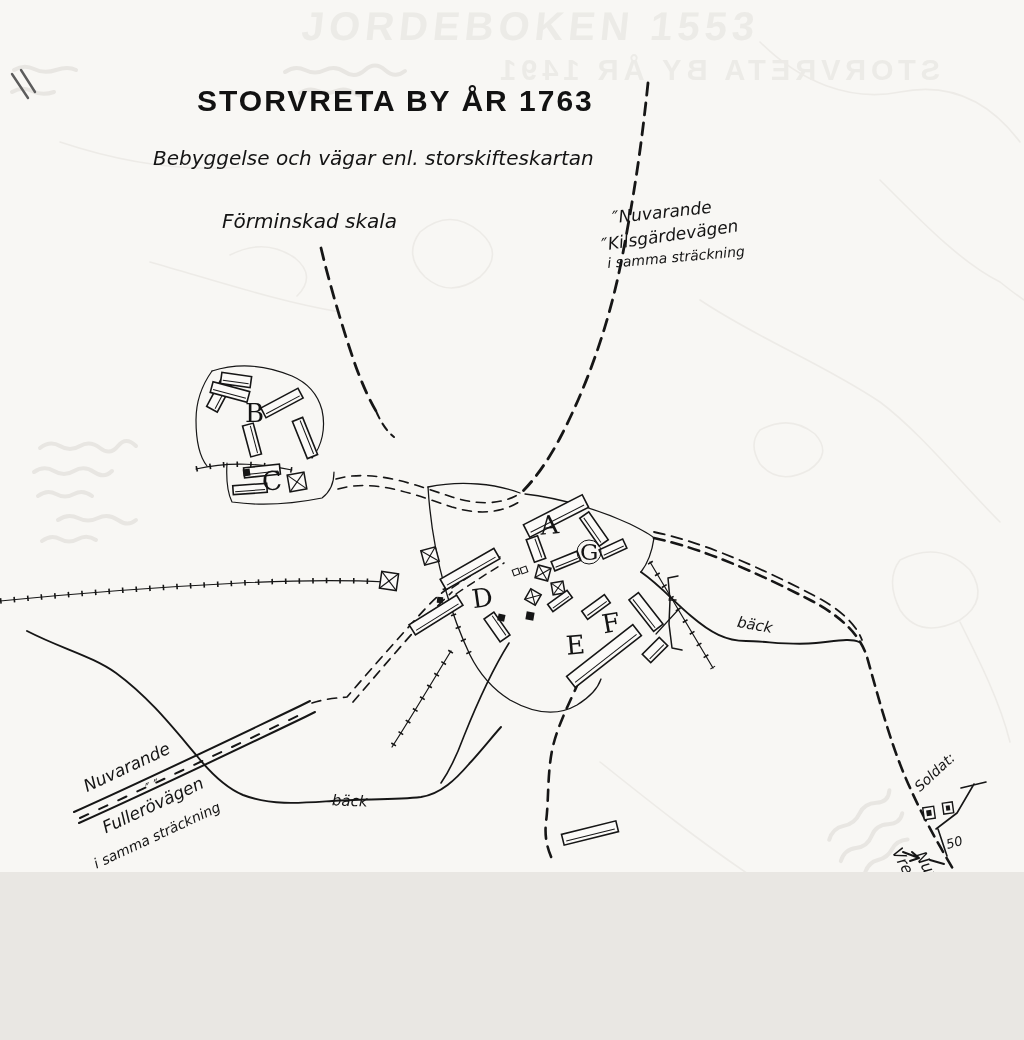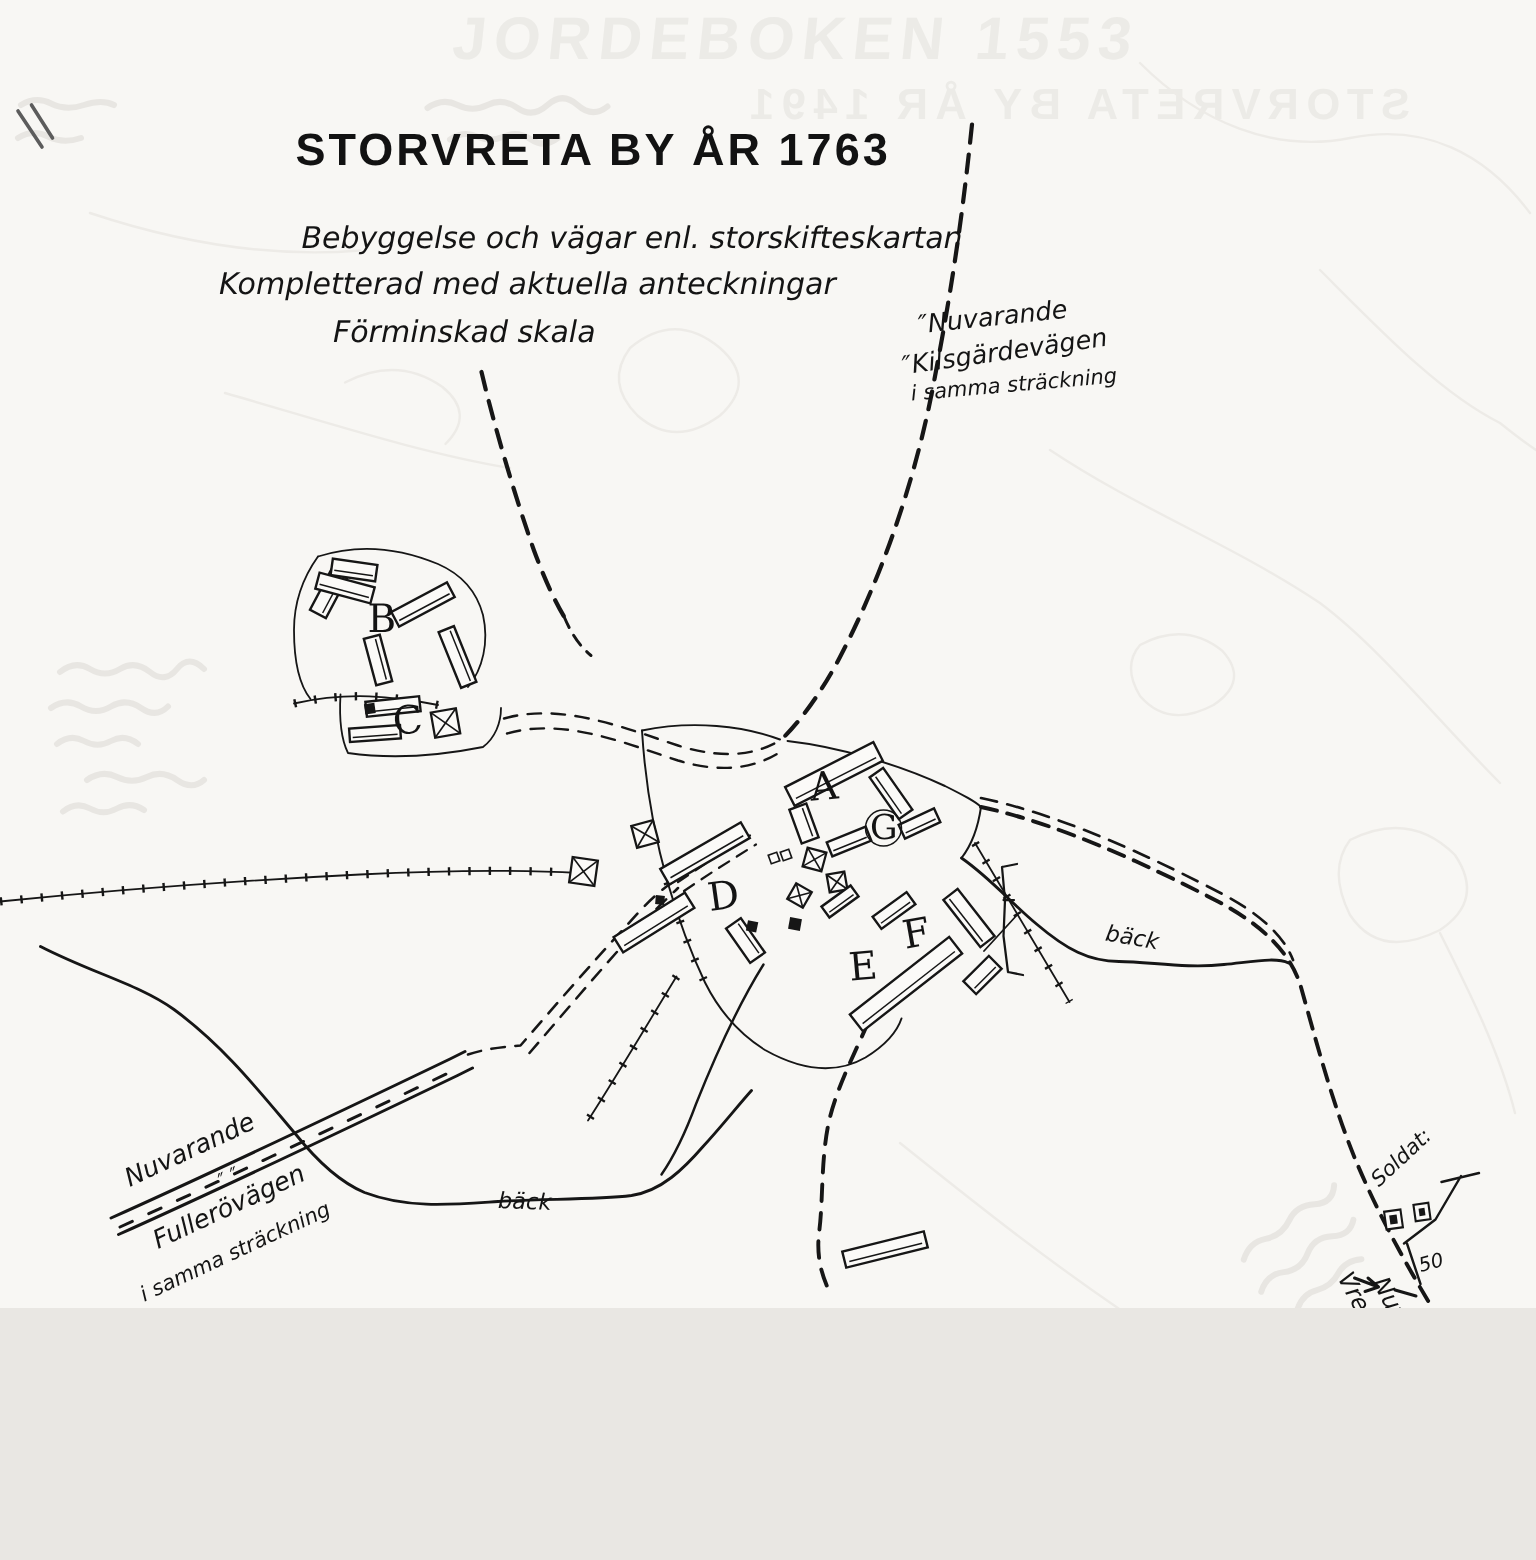--- a/index.html
+++ b/index.html
@@ -272,22 +272,21 @@
             <rect x="-5" y="-5.5" width="10" height="11" fill="#fbfaf8" stroke="#161616" stroke-width="1.4"></rect>
             <rect class="fsq" x="-2" y="-2.5" width="4" height="5"></rect>
           </g>
         <path class="ln" stroke-width="1.6" d="M 961,788 L 986,782 M 974,784 L 957,813 L 936,829 M 938,829 L 947,856"></path>
         <path class="ln" stroke-width="2" d="M 903,852 l 16,6 M 919,858 l -7,-6 M 919,858 l -9,3 M 930,860 l 14,4"></path>
       </g>
     </g>
   </svg>
 
   <div class="title" style="left:197px;top:84px;">STORVRETA BY ÅR 1763</div>
-  <div class="lbl" style="left:153px;top:146px;font-size:20px;margin-left:48px;">Bebyggelse och vägar enl. storskifteskartan</div>
-  <div class="lbl" style="left:146px;top:177px;font-size:20px;">Kompletterad med aktuella anteckningar</div>
+  <div class="lbl" style="left:153px;top:146px;font-size:20px;">Bebyggelse och vägar enl. storskifteskartan</div>
   <div class="lbl" style="left:222px;top:209px;font-size:20px;">Förminskad skala</div>
 
   <div class="lbl" style="left:612px;top:202px;font-size:17px;transform:rotate(-6deg);">″Nuvarande</div>
   <div class="lbl" style="left:601px;top:225px;font-size:17px;transform:rotate(-8deg);">″Kilsgärdevägen</div>
   <div class="lbl" style="left:607px;top:249px;font-size:14px;transform:rotate(-5deg);">i samma sträckning</div>
 
   <div class="lbl" style="left:80px;top:757px;font-size:17px;transform:rotate(-25deg);">Nuvarande</div>
   <div class="lbl" style="left:146px;top:778px;font-size:13px;transform:rotate(-25deg);">″ ″</div>
   <div class="lbl" style="left:98px;top:795px;font-size:17px;transform:rotate(-25deg);">Fullerövägen</div>
   <div class="lbl" style="left:88px;top:827px;font-size:14px;transform:rotate(-25deg);">i samma sträckning</div>

